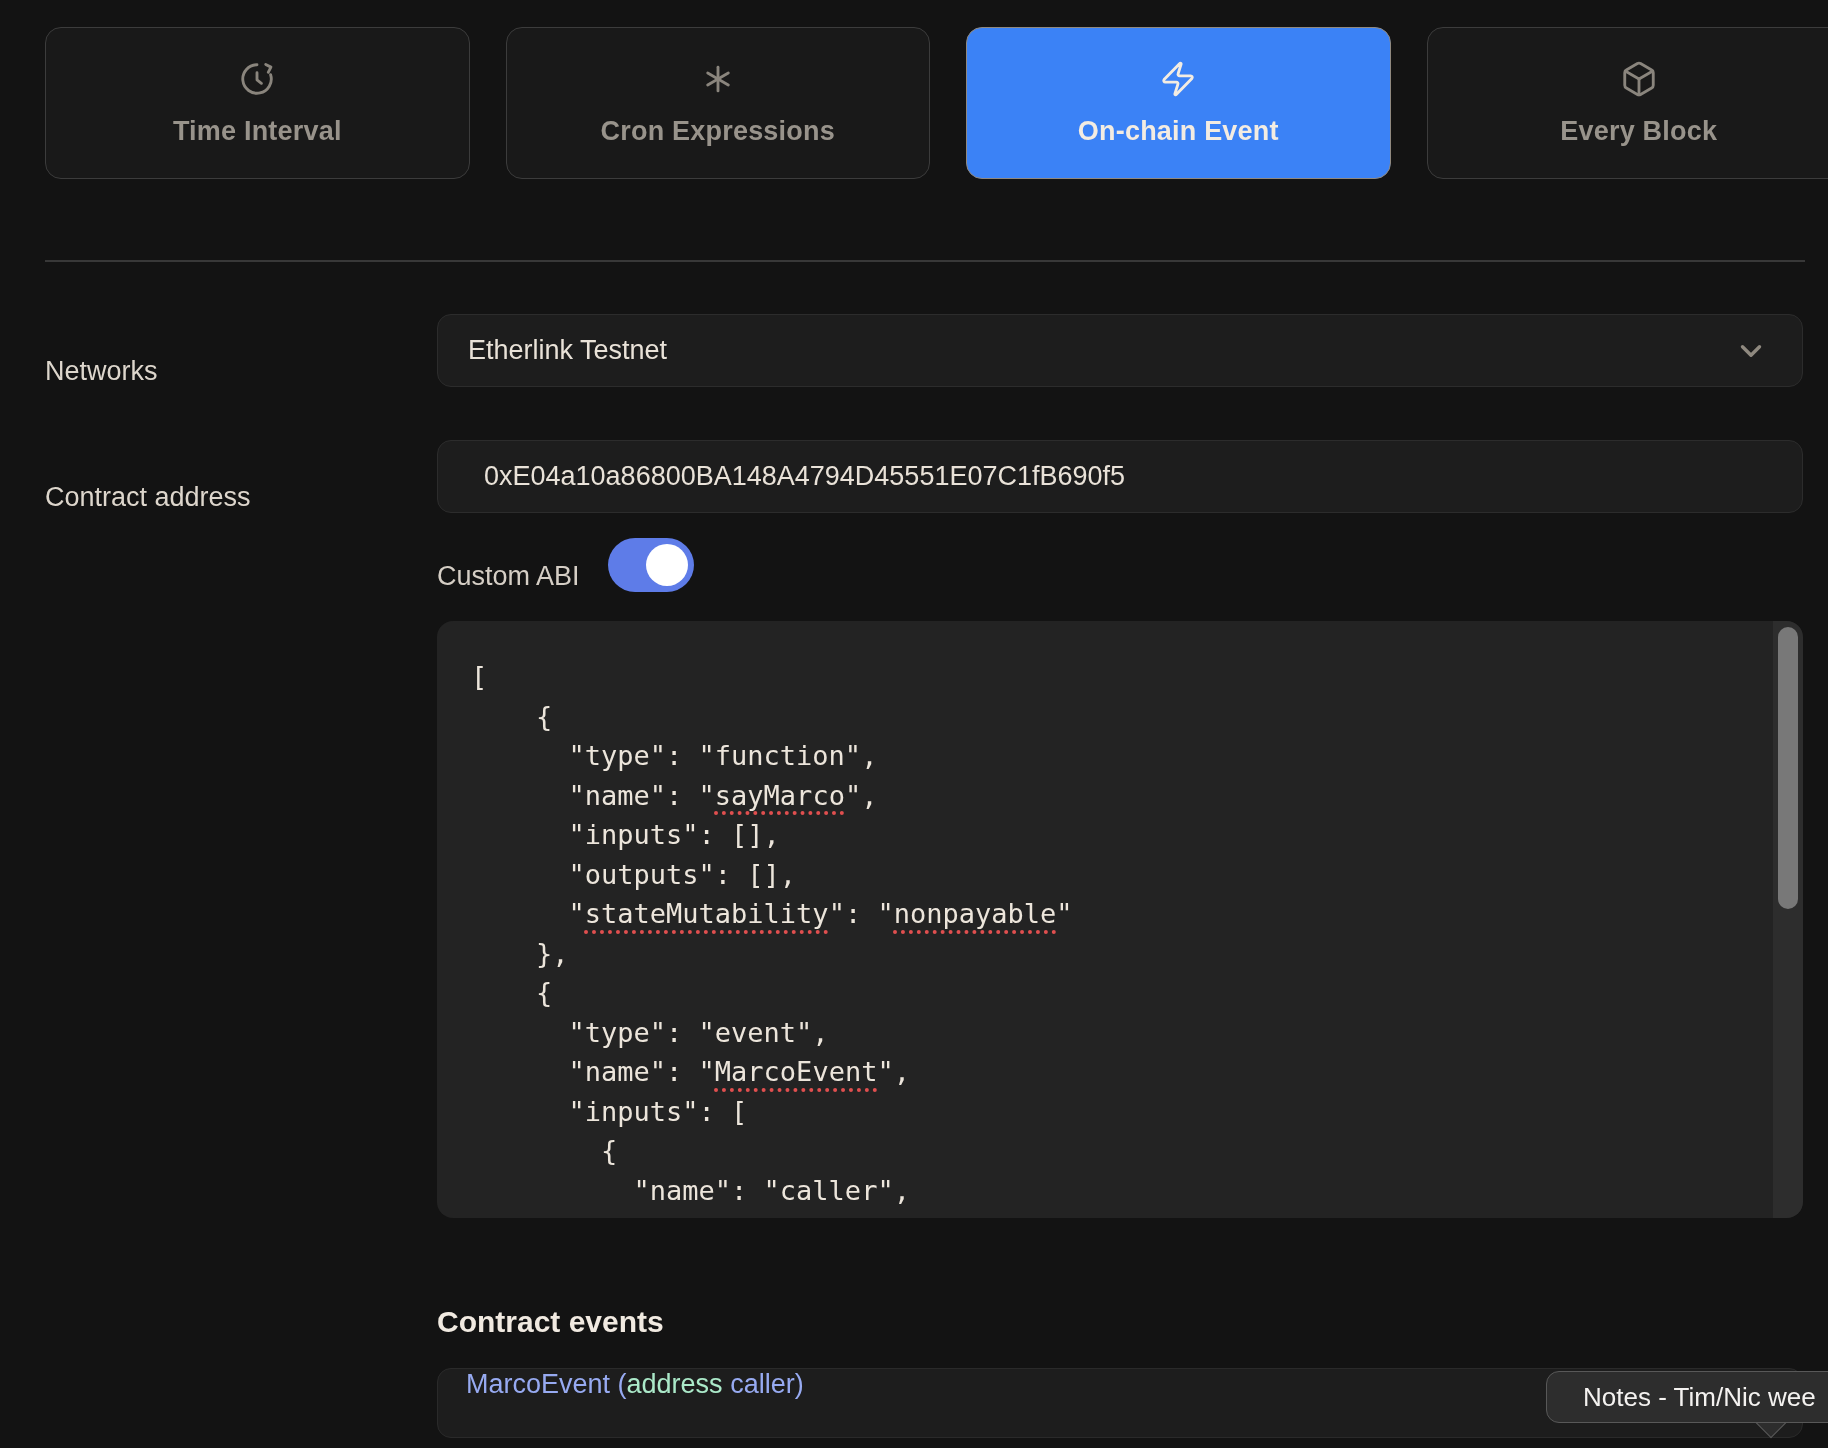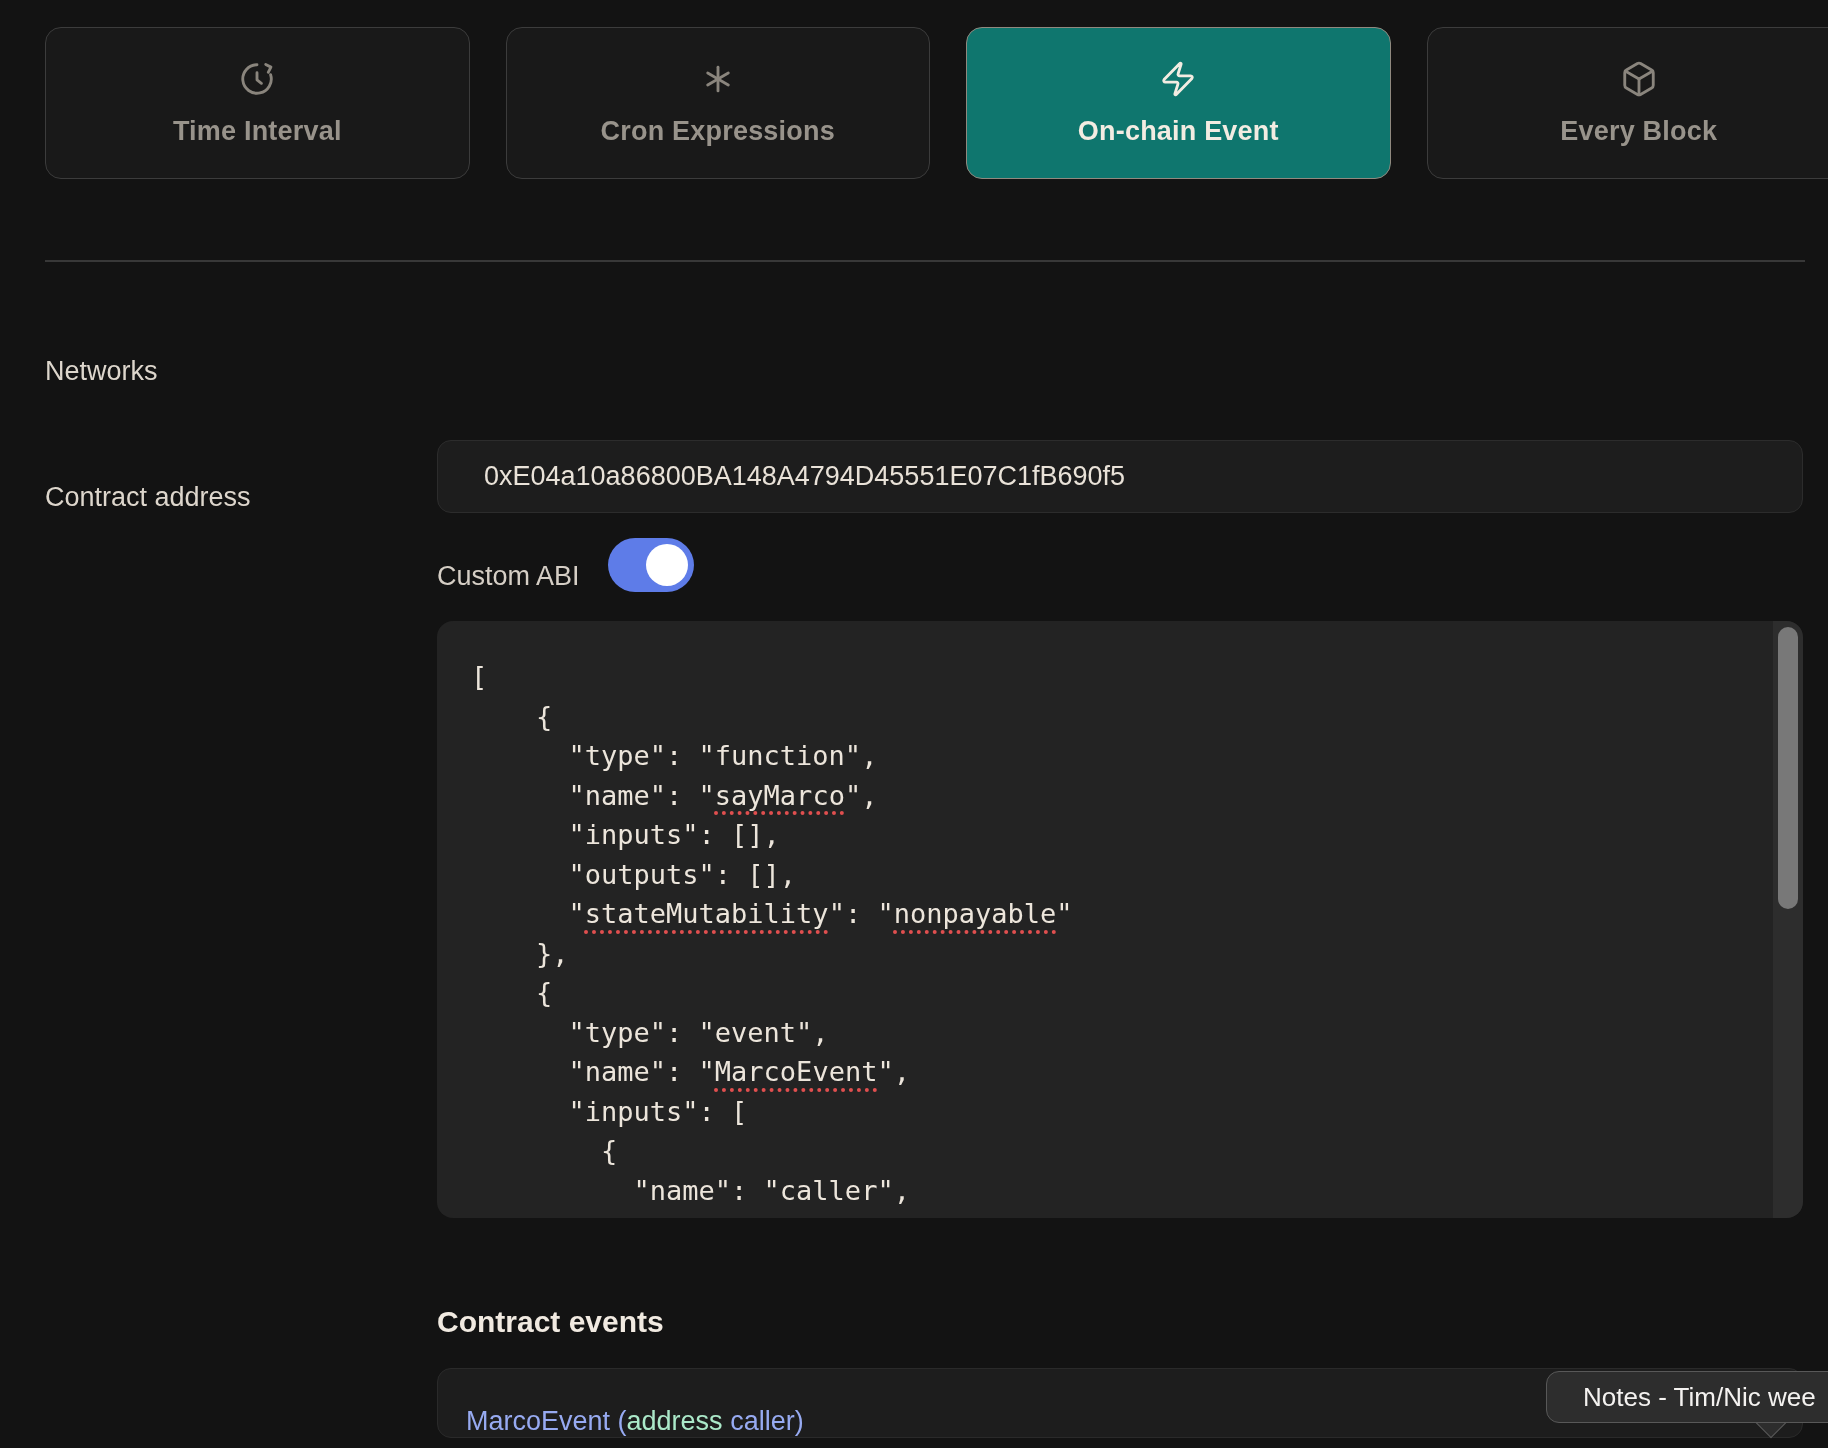--- a/index.html
+++ b/index.html
@@ -31,21 +31,21 @@
     flex-direction: column;
     align-items: center;
     justify-content: center;
     gap: 18px;
     cursor: pointer;
     color: #98938b;
   }
   .card .card-icon { width: 38px; height: 38px; color: #8a857d; }
   .card .card-label { font-size: 27px; font-weight: 600; letter-spacing: .2px; }
   .card.selected {
-    background: #0f766e;
+    background: #3b82f6;
     border-color: #90897f;
     color: #f3ece2;
   }
   .card.selected .card-icon { color: #f3ece2; }
   .card.selected .card-label { font-weight: 700; }
 
   
   .divider {
     position: absolute;
     left: 45px; top: 260px;
@@ -180,21 +180,21 @@
     color: #f1eae1;
   }
   .event-field {
     position: absolute;
     left: 437px; top: 1368px;
     width: 1366px; height: 70px;
     background: #1d1d1d;
     border: 1px solid #2a2a2a;
     border-radius: 14px;
     display: flex;
-    align-items: flex-end;
+    align-items: flex-start;
     padding: 0 28px;
     font-size: 27px;
     font-weight: 500;
     cursor: pointer;
   }
   .event-field span { white-space: pre; }
   .ev-blue  { color: #97aaf1; }
   .ev-green { color: #abe9c9; }
 
   
@@ -260,20 +260,26 @@
         <path d="M12 22V12"></path>
       </svg>
       <span class="card-label">Every Block</span>
     </div>
   </div>
 
   <div class="divider"></div>
 
   <div class="form-row row-networks">
     <span class="form-label">Networks</span>
+    <div class="field select-field">
+      <span>Etherlink Testnet</span>
+      <svg class="chevron" viewBox="0 0 24 24" fill="none" stroke="currentColor" stroke-width="2.4" stroke-linecap="round" stroke-linejoin="round">
+        <path d="m6 9 6 6 6-6"></path>
+      </svg>
+    </div>
   </div>
 
   <div class="form-row row-contract">
     <span class="form-label">Contract address</span>
     <input class="text-input" type="text" value="0xE04a10a86800BA148A4794D45551E07C1fB690f5" style="">
   </div>
 
   <div class="abi-toggle-row">
     <span class="abi-toggle-label">Custom ABI</span>
     <button class="toggle" aria-checked="true" role="switch">

